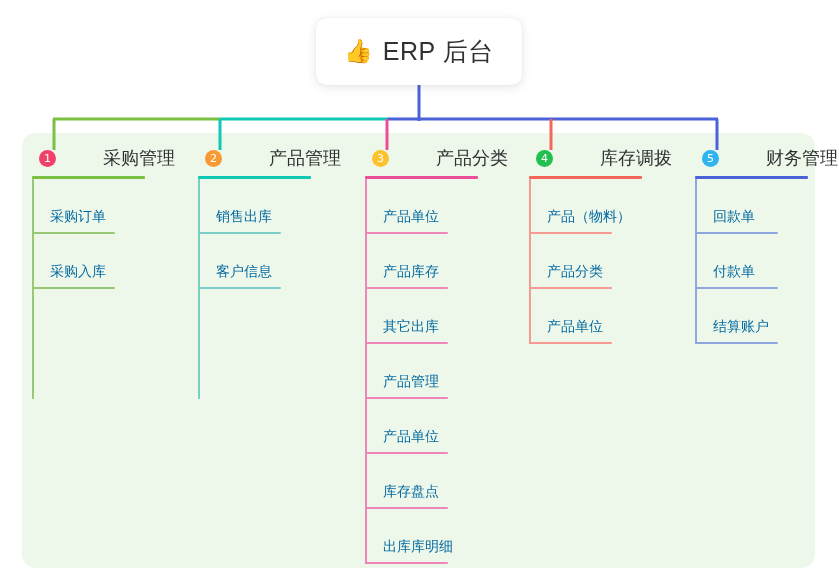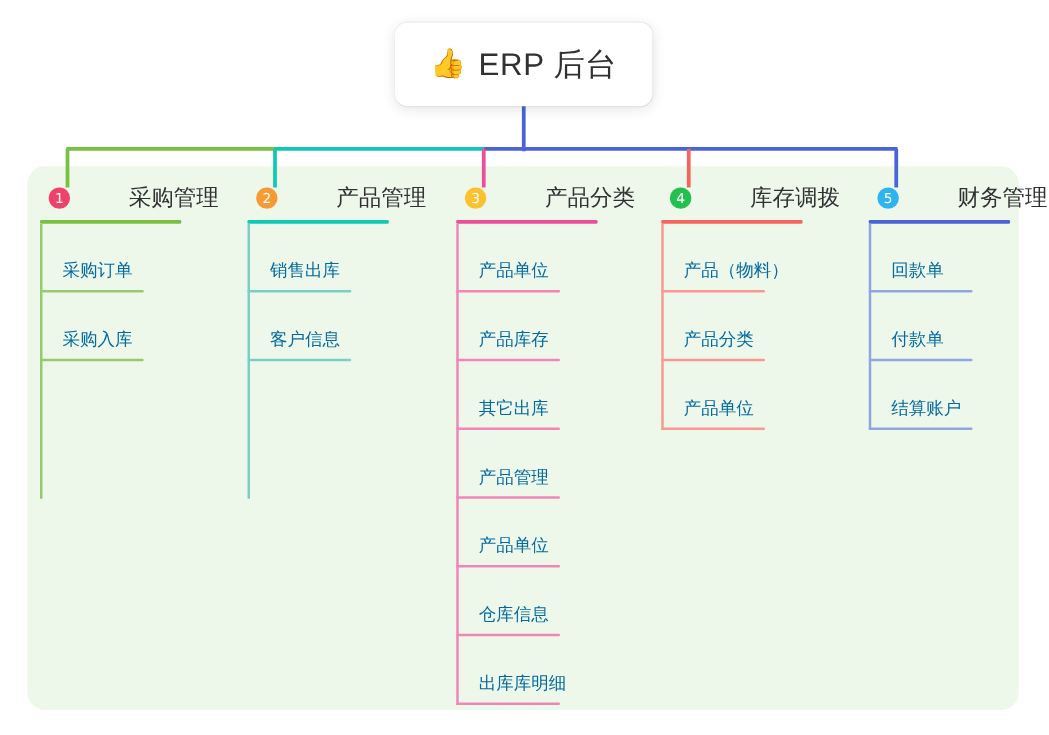--- a/index.html
+++ b/index.html
@@ -234,21 +234,21 @@
           </div>
           <div class="leaf">
             <span class="leaf-label">产品管理</span>
             <div class="leaf-rule" style="background: rgb(239, 134, 184);"></div>
           </div>
           <div class="leaf">
             <span class="leaf-label">产品单位</span>
             <div class="leaf-rule" style="background: rgb(239, 134, 184);"></div>
           </div>
           <div class="leaf">
-            <span class="leaf-label">仓库信息</span>
+            <span class="leaf-label">库存盘点</span>
             <div class="leaf-rule" style="background: rgb(239, 134, 184);"></div>
           </div>
           <div class="leaf">
             <span class="leaf-label">出库库明细</span>
             <div class="leaf-rule" style="background: rgb(239, 134, 184);"></div>
           </div>
         </div>
       </div>
       <div class="column" style="left: 519px;">
         <div class="col-head">

